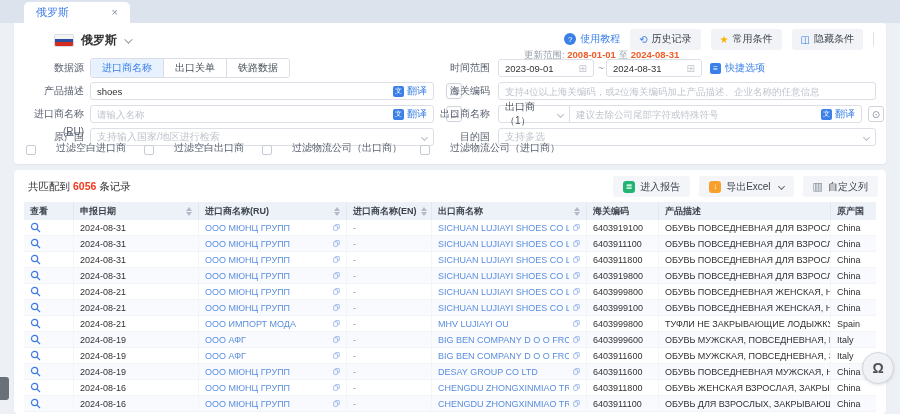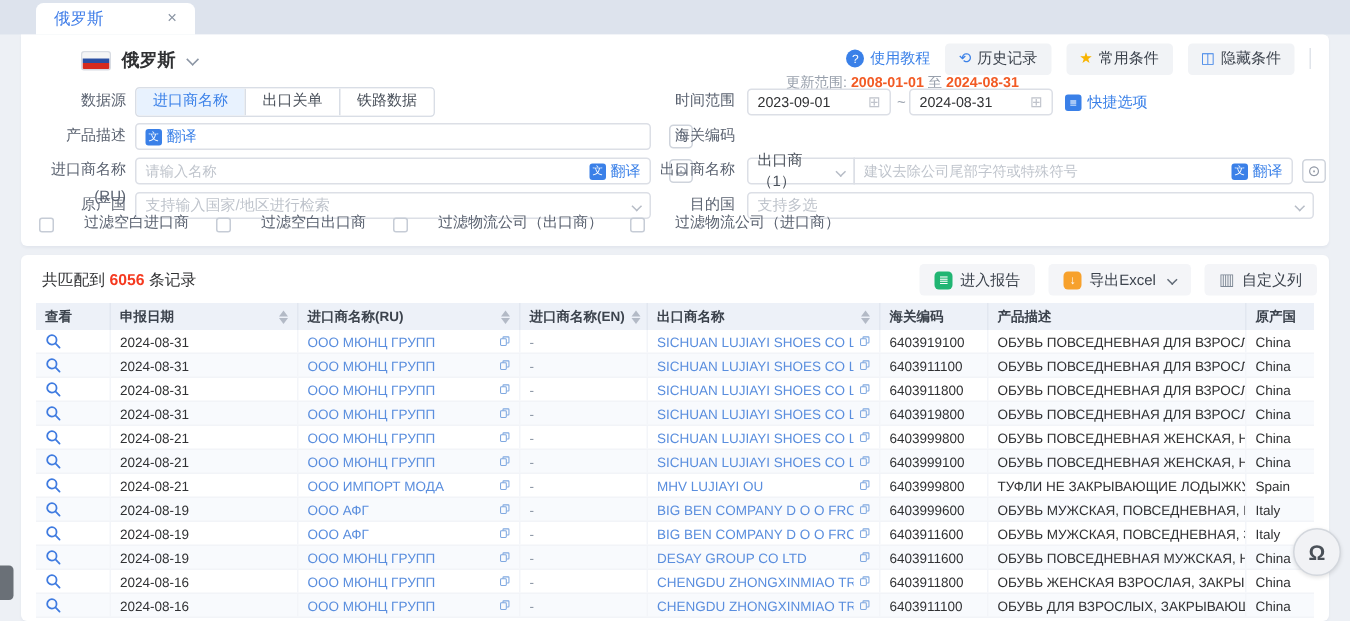--- a/index.html
+++ b/index.html
@@ -173,27 +173,31 @@
     <input value="2024-08-31" style="">
     <span class="cal">⊞</span>
   </div>
   <span class="link-btn" style="position:absolute; top:38px; left:696px;">
     <span class="t-ic" style="width:11px;height:11px;background:#3a80e8;border-radius:2px;color:#fff;font-size:8px;display:flex;align-items:center;justify-content:center;">≡</span>
     <span>快捷选项</span>
   </span>
 
   <div class="flabel" style="top:59px; left:0;">产品描述</div>
   <div class="inp" style="top:59px; left:76px; width:344px;">
+    <input value="shoes" style="">
     <span class="trans">
       <span class="t-ic">文</span>
       <span>翻译</span>
     </span>
   </div>
   <div class="opt-ic" style="top:60px; left:432px;">⊙</div>
   <div class="flabel" style="top:59px; left:406px;">海关编码</div>
+  <div class="inp" style="top:59px; left:484px; width:378px;">
+    <input placeholder="支持4位以上海关编码，或2位海关编码加上产品描述、企业名称的任意信息" style="">
+  </div>
 
   <div class="flabel" style="top:82px; left:0;">进口商名称(RU)</div>
   <div class="inp" style="top:82px; left:76px; width:344px;">
     <input placeholder="请输入名称" style="">
     <span class="trans">
       <span class="t-ic">文</span>
       <span>翻译</span>
     </span>
   </div>
   <div class="opt-ic" style="top:83px; left:432px;">⊙</div>

